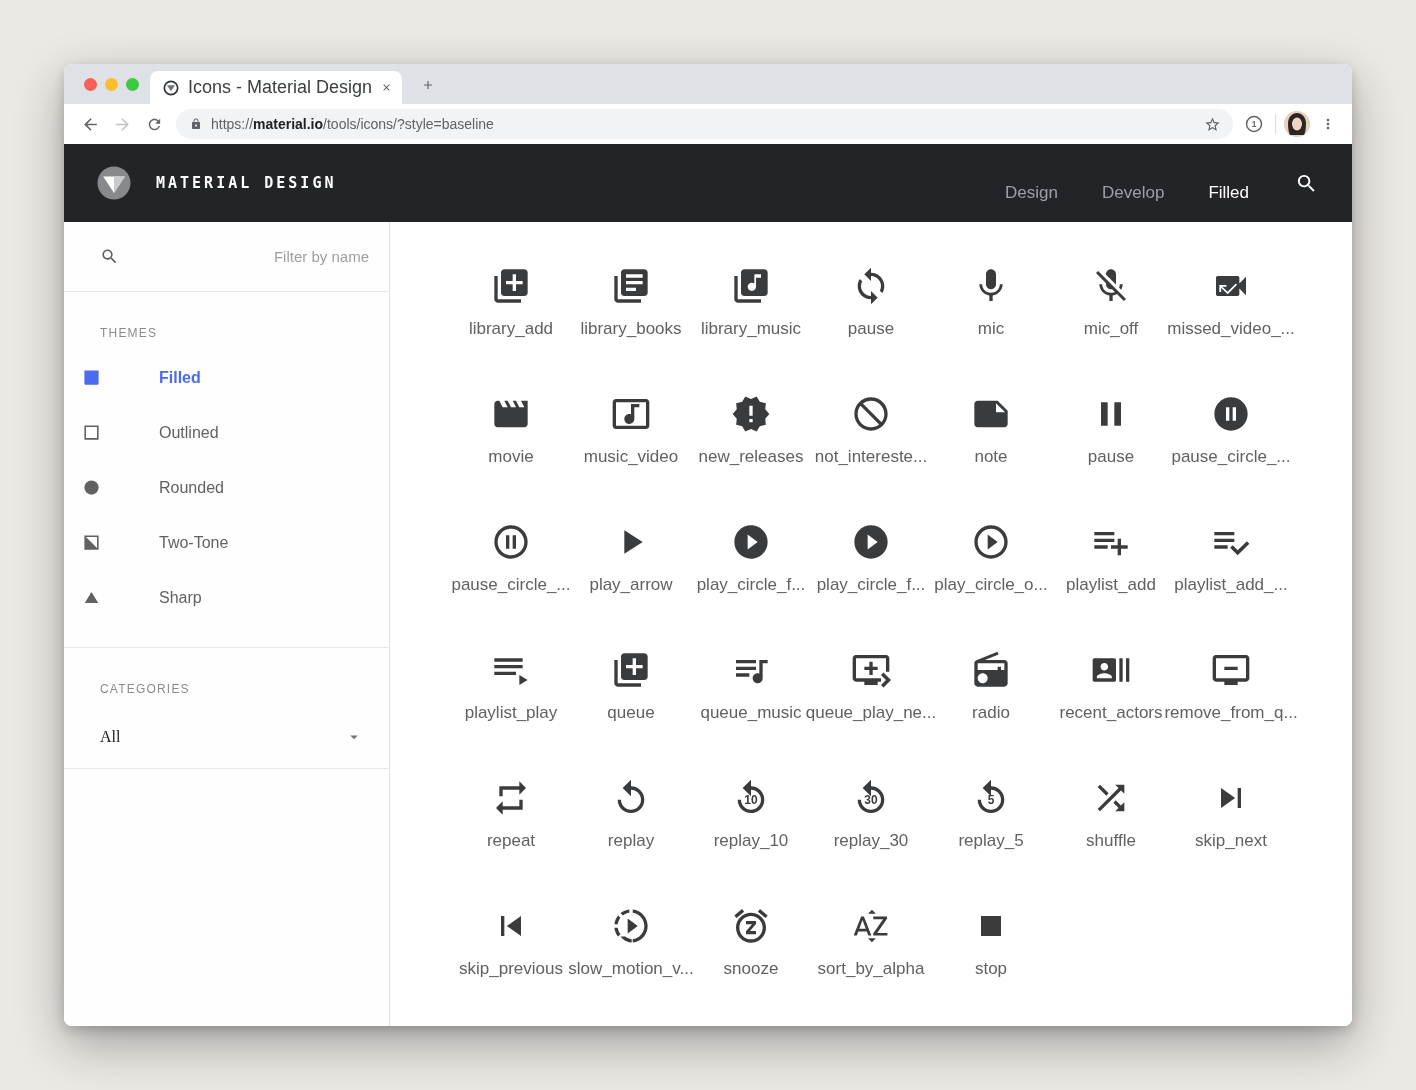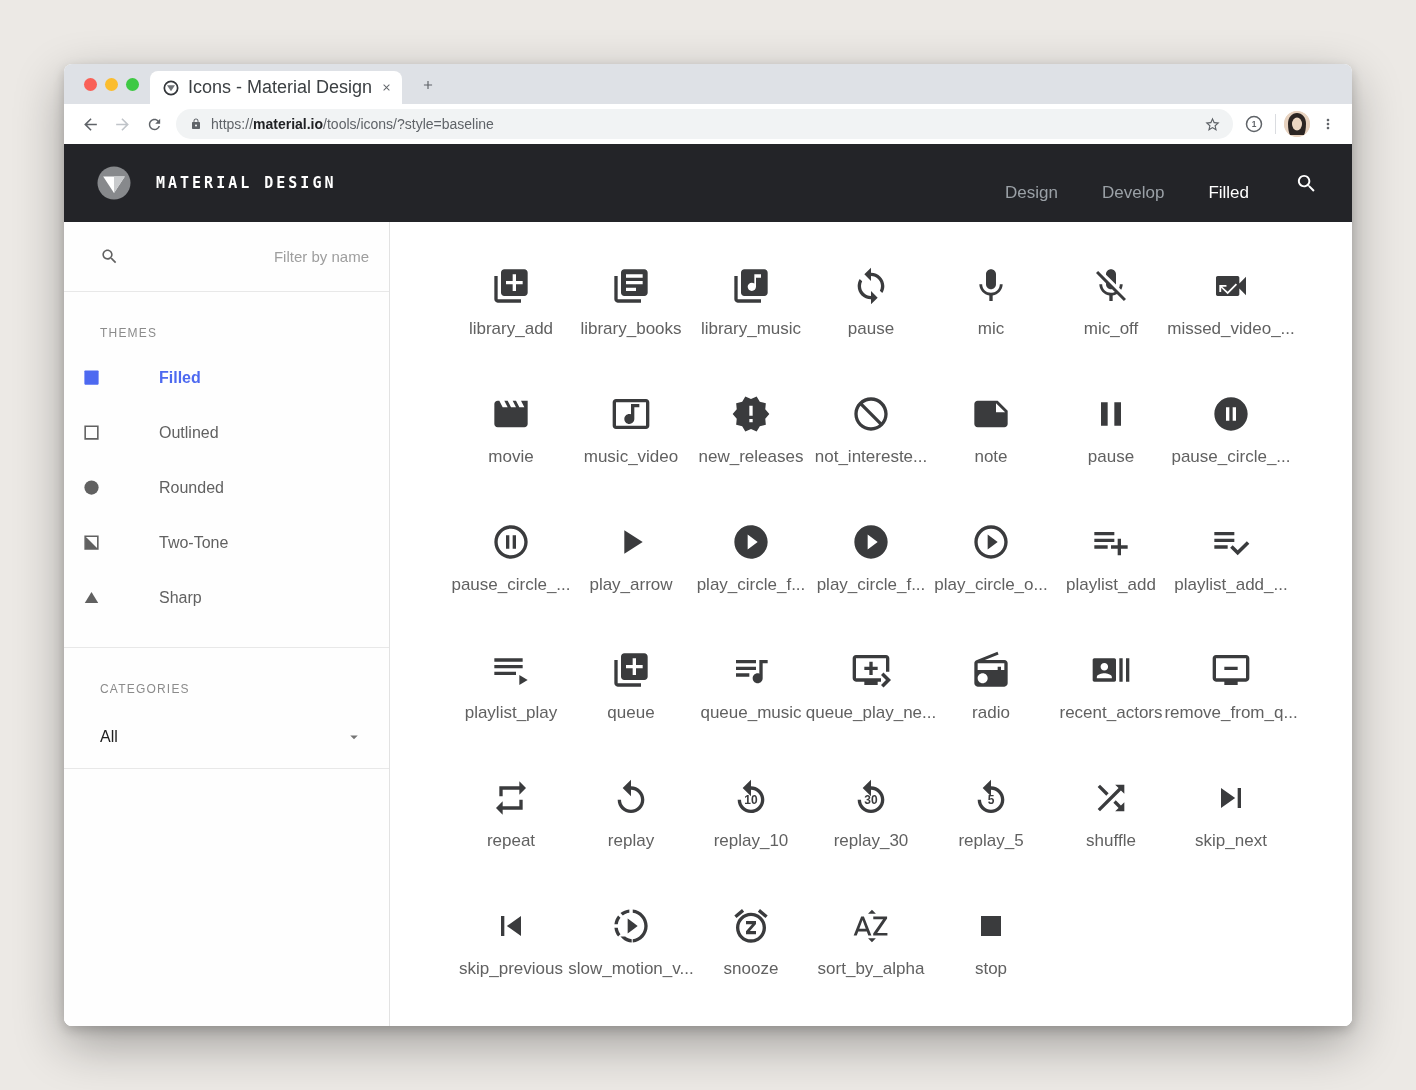--- a/index.html
+++ b/index.html
@@ -65,21 +65,21 @@
     color:#212121; margin-left:24px; flex:1; font-family:Liberation Sans, sans-serif;text-align:right; }
   .filter-row input::placeholder { color:#9e9e9e; }
   .section-label { margin:34px 0 10px 36px; font-size:12px; font-weight:normal;
     color:#8b8b8b; letter-spacing:1.2px; }
   .theme-item { display:flex; align-items:center; height:55px; padding-left:18px;
     color:#616161; font-size:16px; cursor:pointer;gap:28px; }
   .theme-item .ticon { width:19px; height:19px; margin-right:30px; display:flex; }
   .theme-item.selected { color:#4d69f0; font-weight:bold; }
   .side-divider { border-top:1px solid #e8e8e8; margin-top:22px; }
   .all-row { display:flex; align-items:center; height:62px; padding:0 26px 0 36px;
-    font-size:16px; color:#212121; cursor:pointer; }
+    font-size:16px; color:#212121; cursor:pointer;font-family:Liberation Serif, serif; }
   .all-row .caret { margin-left:auto; color:#757575; display:flex; }
   .main { flex:1; background:#fff; }
   .icon-grid { display:grid; grid-template-columns:repeat(7,120px); justify-content:center;
     padding-top:34px; }
   .cell { height:128px; display:flex; flex-direction:column; align-items:center;
     padding-top:10px; cursor:pointer; }
   .gicon { height:40px; color:#3a3b3d; display:flex; }
   .glabel { margin-top:13px; font-size:17px; color:#616161; white-space:nowrap; }
 </style>
 </head>

